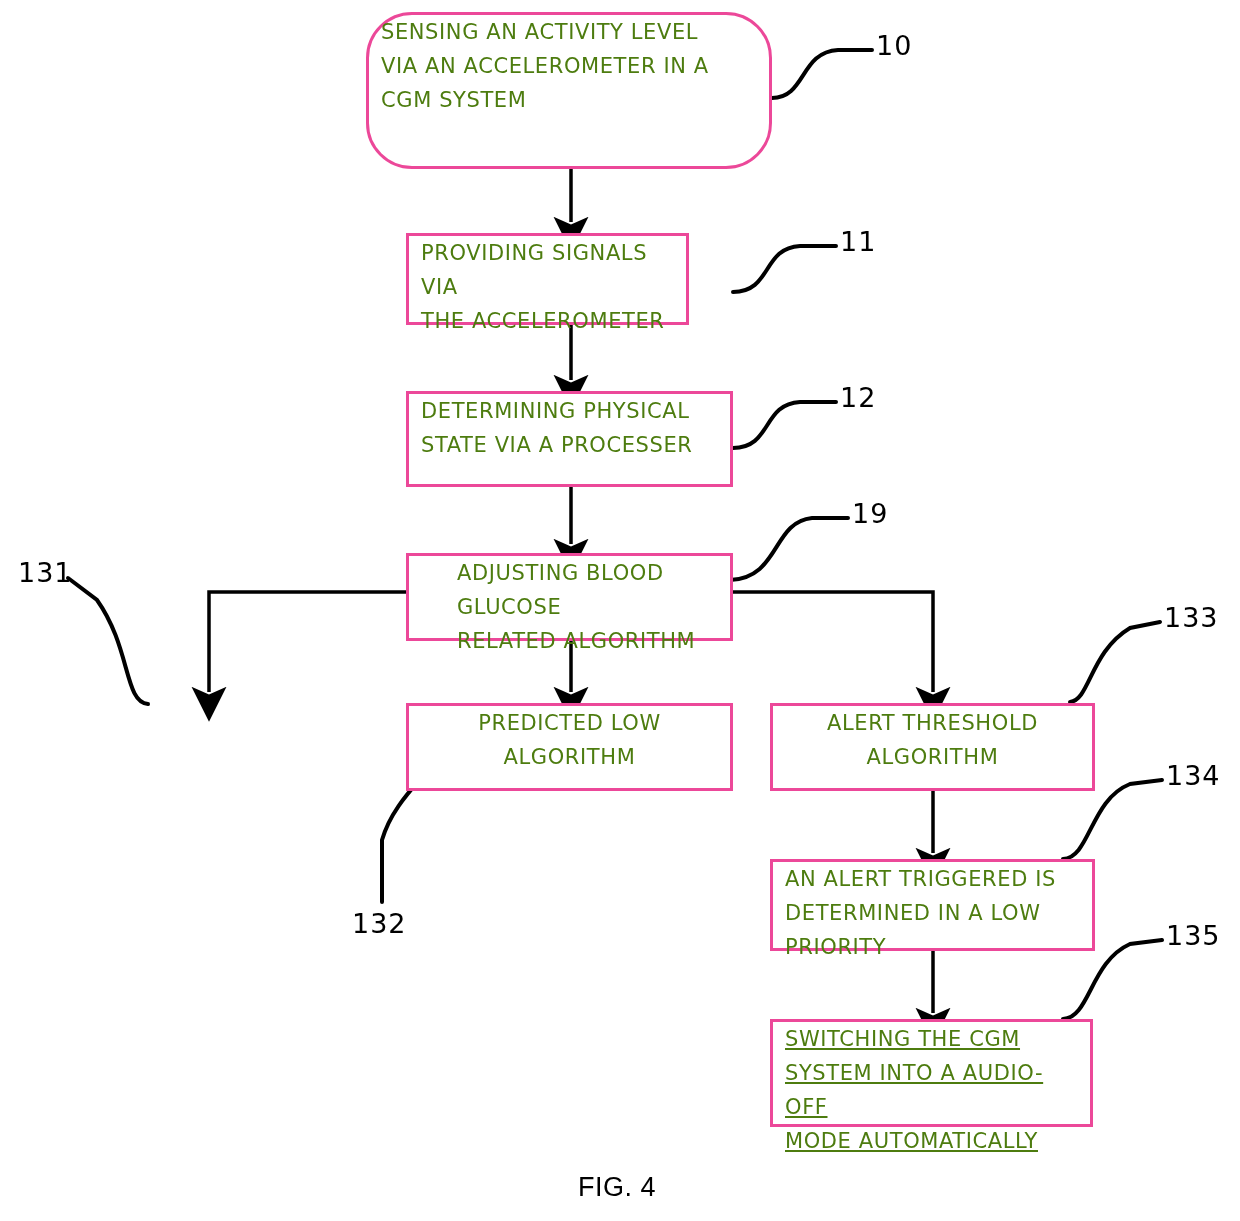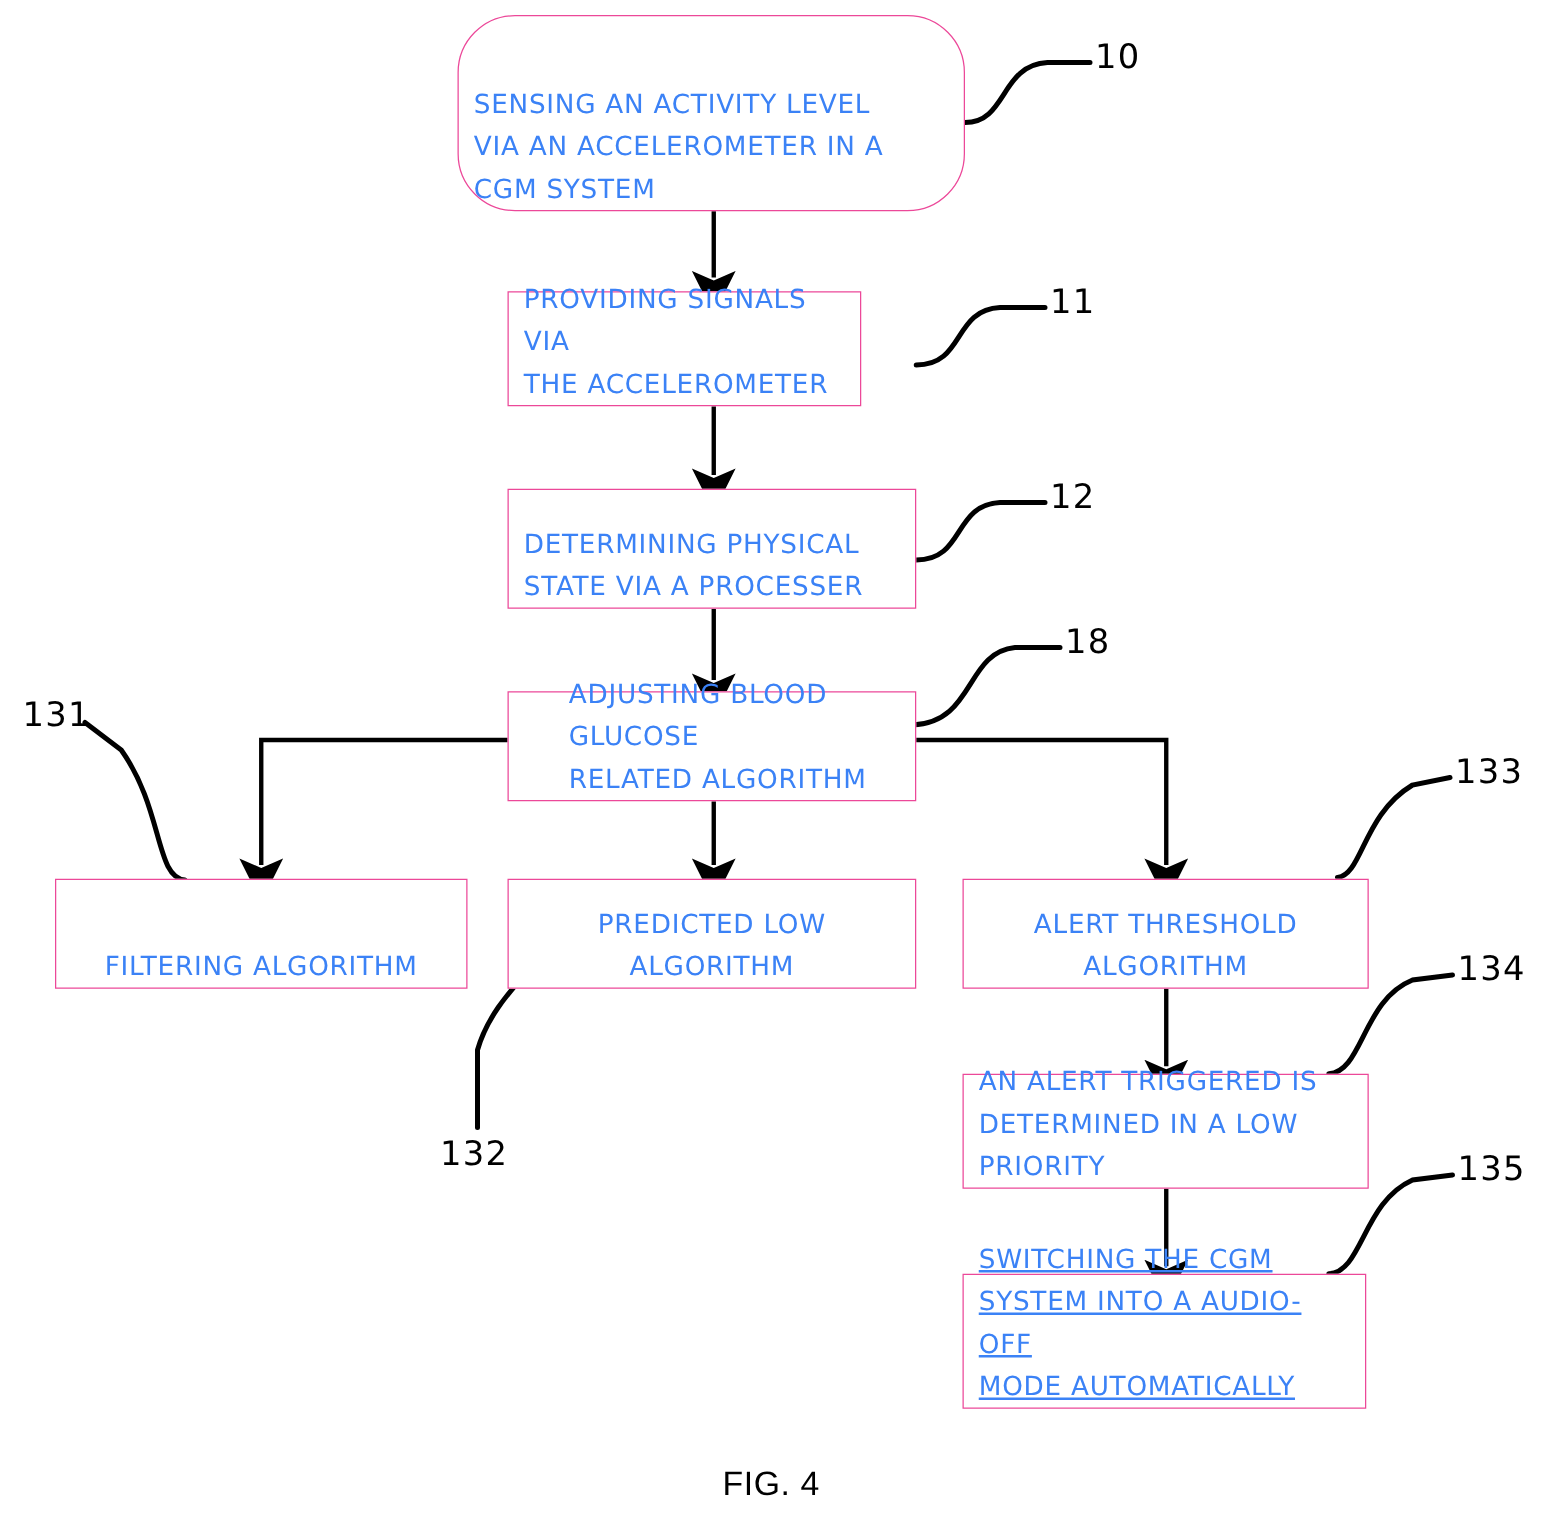--- a/index.html
+++ b/index.html
@@ -24,26 +24,26 @@
   svg.diagram-svg {
     position: absolute;
     left: 0; top: 0;
     width: 1240px;
     height: 1221px;
   }
   
   .node {
     position: absolute;
     box-sizing: border-box;
-    border: 1px solid #ec4899;
+    border: 3px solid #ec4899;
     background: #ffffff;
     display: flex;
     flex-direction: column;
-    justify-content: flex-end;
-    color: #3b82f6;
+    justify-content: flex-start;
+    color: #4d7c0f;
   }
   .node.rounded {
     border-radius: 46px;
   }
   .node .node-text {
     display: block;
     white-space: pre-line;
     font-family: "DejaVu Sans", sans-serif;
     font-size: 21px;
     line-height: 34px;
@@ -131,23 +131,20 @@
   <div class="node align-left" style="left:406px; top:391px; width:327px; height:96px;">
     <span class="node-text">DETERMINING PHYSICAL
 STATE VIA A PROCESSER</span>
   </div>
 
   <div class="node align-left" style="left:406px; top:553px; width:327px; height:88px;padding-left:36px;">
     <span class="node-text">ADJUSTING BLOOD GLUCOSE
 RELATED ALGORITHM</span>
   </div>
 
-  <div class="node align-center" style="left:44px; top:703px; width:330px; height:88px;">
-    <span class="node-text">FILTERING ALGORITHM</span>
-  </div>
 
   <div class="node align-center" style="left:406px; top:703px; width:327px; height:88px;">
     <span class="node-text">PREDICTED LOW
 ALGORITHM</span>
   </div>
 
   <div class="node align-center" style="left:770px; top:703px; width:325px; height:88px;">
     <span class="node-text">ALERT THRESHOLD
 ALGORITHM</span>
   </div>
@@ -163,21 +160,21 @@
 SYSTEM INTO A AUDIO-OFF
 MODE AUTOMATICALLY</span>
   </div>
 
   <span class="ref-num" style="left:876px; top:30px;">10</span>
 
   <span class="ref-num" style="left:840px; top:226px;">11</span>
 
   <span class="ref-num" style="left:840px; top:382px;text-align:right;">12</span>
 
-  <span class="ref-num" style="left:852px; top:498px;">18</span>
+  <span class="ref-num" style="left:852px; top:498px;">19</span>
 
   <span class="ref-num" style="left:18px; top:557px;">131</span>
 
   <span class="ref-num" style="left:352px; top:908px;">132</span>
 
   <span class="ref-num" style="left:1164px; top:602px;">133</span>
 
   <span class="ref-num" style="left:1166px; top:760px;">134</span>
 
   <span class="ref-num" style="left:1166px; top:920px;">135</span>

